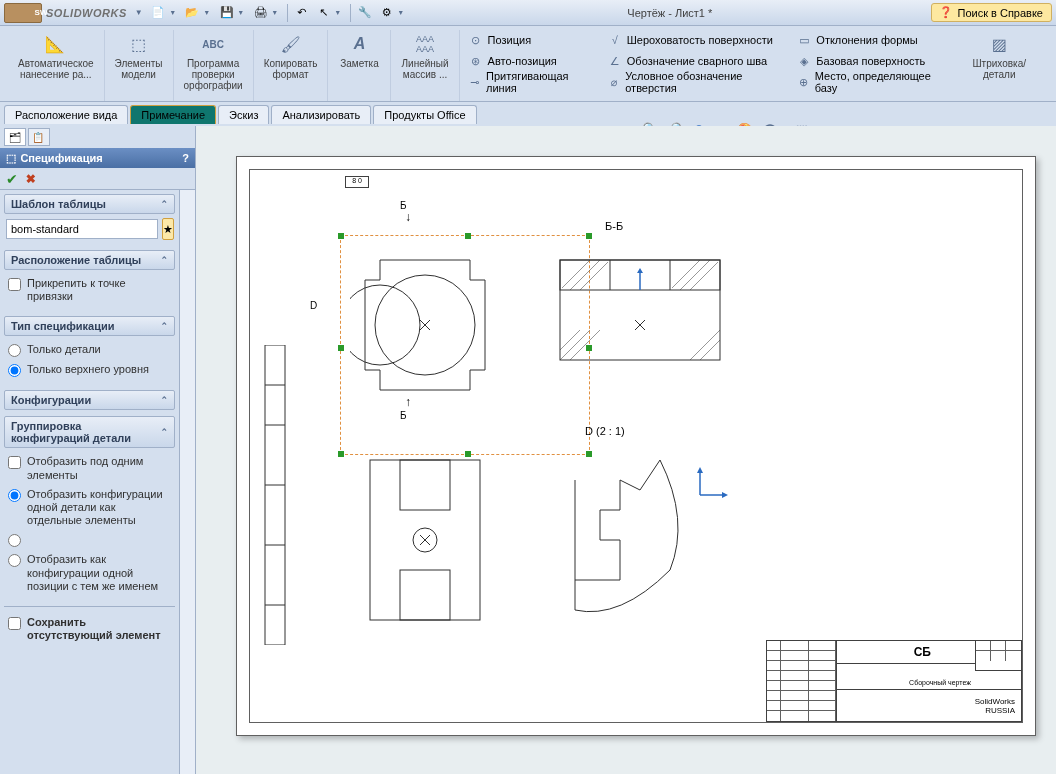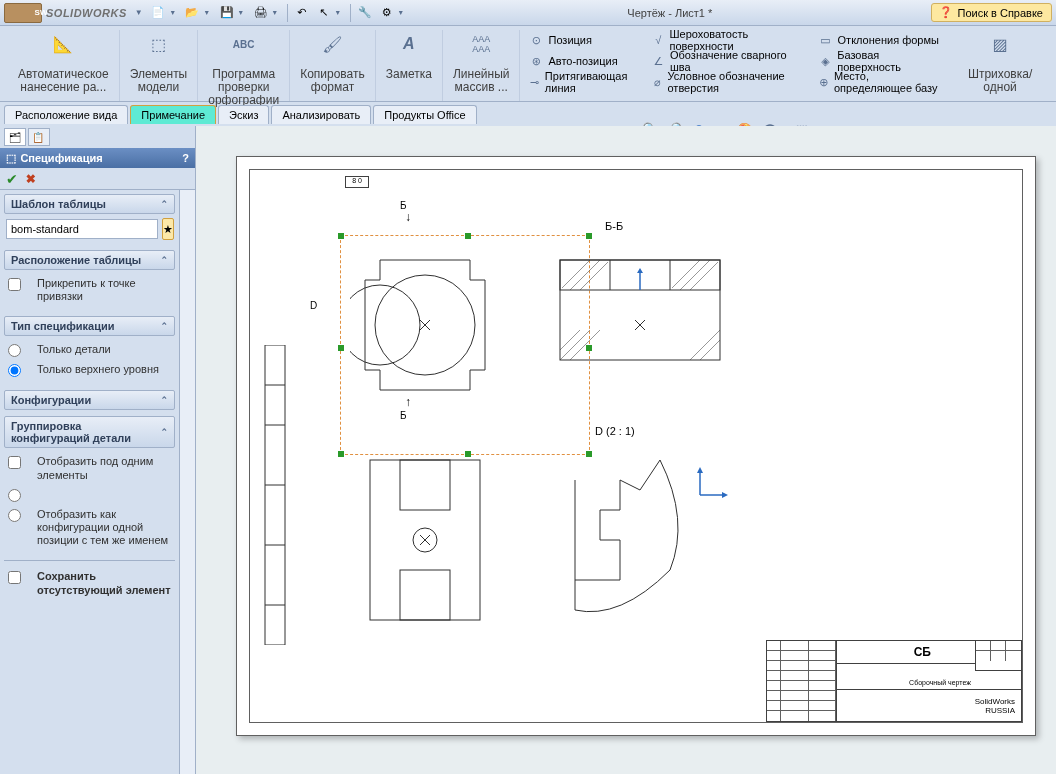--- a/index.html
+++ b/index.html
@@ -14,29 +14,29 @@
 .qat-btn { width: 20px; height: 20px; display: flex; align-items: center; justify-content: center; cursor: pointer; border-radius: 2px; }
 .qat-sep { width: 1px; height: 18px; background: #a0b0c8; margin: 0 2px; }
 .doc-title { flex: 1; text-align: center; color: #404040; }
 .help-search { background: #fde8a0; border: 1px solid #d0b060; border-radius: 3px; padding: 2px 8px; display: flex; align-items: center; gap: 4px; }
 
 
 .ribbon { height: 76px; background: #d4dfee; display: flex; padding: 4px 8px 0; border-bottom: 1px solid #a0b0c8; }
 .ribbon-group { display: flex; flex-direction: column; align-items: center; padding: 0 6px; border-right: 1px solid #c0cde0; }
 .ribbon-btn-lg { display: flex; flex-direction: column; align-items: center; cursor: pointer; padding: 2px 4px; border-radius: 3px; min-width: 50px; }
 .ribbon-icon { width: 26px; height: 24px; display: flex; align-items: center; justify-content: center; font-size: 16px; color: #5a7090; }
-.ribbon-label { font-size: 12px; color: #404040; text-align: center; line-height: 1.1; margin-top: 12px; }
+.ribbon-label { font-size: 10px; color: #404040; text-align: center; line-height: 1.1; margin-top: 2px; }
 .ribbon-col { display: flex; flex-direction: column; gap: 1px; padding: 0 4px; }
 .ribbon-btn-sm { display: flex; align-items: center; gap: 4px; cursor: pointer; padding: 2px 4px; border-radius: 2px; height: 20px; }
 .ribbon-icon-sm { width: 16px; height: 16px; display: flex; align-items: center; justify-content: center; font-size: 11px; color: #5a7090; }
 
 
 .tabbar { height: 22px; background: #d4dfee; display: flex; align-items: flex-end; padding-left: 4px; }
 .tab { padding: 3px 10px; background: #e8eef7; border: 1px solid #a0b0c8; border-bottom: none; margin-right: 2px; cursor: pointer; font-size: 11px; border-radius: 3px 3px 0 0; }
-.tab.active { background: #5eead4; border-color: #d0a040; }
+.tab.active { background: #0f766e; border-color: #d0a040; }
 
 
 .view-toolbar { position: absolute; top: 118px; left: 640px; height: 22px; display: flex; align-items: center; gap: 4px; }
 .vt-btn { width: 20px; height: 20px; display: flex; align-items: center; justify-content: center; cursor: pointer; font-size: 13px; color: #5a7090; }
 
 
 .main { position: absolute; top: 126px; left: 0; right: 0; bottom: 0; display: flex; }
 
 
 .left-panel { width: 196px; background: #d4dfee; display: flex; flex-direction: column; border-right: 1px solid #a0b0c8; }
@@ -49,21 +49,21 @@
 .pa-ok { color: #2a8a2a; font-size: 14px; cursor: pointer; }
 .pa-x { color: #c04020; font-size: 12px; cursor: pointer; font-weight: bold; }
 .panel-body { flex: 1; overflow-y: auto; padding: 4px; }
 .section { margin-bottom: 6px; }
 .section-header { background: linear-gradient(#e8eef7, #c9d7ea); padding: 3px 6px; font-weight: bold; color: #30405a; display: flex; align-items: center; border: 1px solid #a0b0c8; border-radius: 2px; }
 .chevrons { margin-left: auto; font-size: 9px; color: #5a7090; }
 .section-body { padding: 4px 2px; }
 .template-row { display: flex; gap: 4px; align-items: center; }
 .template-input { flex: 1; border: 1px solid #a0b0c8; background: #fff; padding: 3px 4px; font-size: 11px; }
 .template-btn { width: 22px; height: 22px; background: #fce8a8; border: 1px solid #d0a040; border-radius: 2px; cursor: pointer; display: flex; align-items: center; justify-content: center; }
-.checkbox-row, .radio-row { display: flex; align-items: flex-start; gap: 16px; padding: 3px 2px; }
+.checkbox-row, .radio-row { display: flex; align-items: flex-start; gap: 6px; padding: 3px 2px; }
 .checkbox-row input, .radio-row input { margin-top: 1px; }
 .opt-label { color: #303030; line-height: 1.2; }
 .scrolltrack { width: 16px; background: #e8eef7; border-left: 1px solid #a0b0c8; }
 
 
 .canvas-wrap { flex: 1; background: #e8eef0; position: relative; overflow: hidden; }
 .sheet { position: absolute; top: 30px; left: 40px; width: 800px; height: 580px; background: #fff; border: 1px solid #606060; box-shadow: 3px 3px 6px rgba(0,0,0,0.25); }
 .sheet-inner { position: absolute; top: 12px; left: 12px; right: 12px; bottom: 12px; border: 1px solid #606060; }
 
 
@@ -185,21 +185,21 @@
         <span>Базовая поверхность</span>
       </div>
     <div class="ribbon-btn-sm">
         <div class="ribbon-icon-sm">⊕</div>
         <span>Место, определяющее базу</span>
       </div>
   </div>
   <div class="ribbon-group" style="border-right:none;">
     <div class="ribbon-btn-lg">
       <div class="ribbon-icon">▨</div>
-      <div class="ribbon-label">Штриховка/одной</div>
+      <div class="ribbon-label">Штриховка/детали</div>
     </div>
   </div>
 </div>
 
 <div class="tabbar">
   <div class="tab">Расположение вида</div>
   <div class="tab active">Примечание</div>
   <div class="tab">Эскиз</div>
   <div class="tab">Анализировать</div>
   <div class="tab">Продукты Office</div>
@@ -283,20 +283,24 @@
       </div>
       <div class="section">
         <div class="section-header">
               <span>Группировка конфигураций детали</span>
               <span class="chevrons">⌃</span>
             </div>
         <div class="section-body">
           <label class="checkbox-row">
                 <input type="checkbox" style="">
                 <span class="opt-label">Отобразить под одним элементы</span>
+              </label>
+          <label class="radio-row">
+                <input type="radio" name="gr" checked="" style="">
+                <span class="opt-label">Отобразить конфигурации одной детали как отдельные элементы</span>
               </label>
           <label class="radio-row">
                 <input type="radio" name="gr" style="">
               </label>
           <label class="radio-row">
                 <input type="radio" name="gr" style="">
                 <span class="opt-label">Отобразить как конфигурации одной позиции с тем же именем</span>
               </label>
         </div>
       </div>
@@ -374,21 +378,21 @@
 
         <svg class="dview" style="top:175px;left:10px;" width="30" height="300">
           <rect class="part-shape" x="5" y="0" width="20" height="300"></rect>
           <line class="part-shape" x1="5" y1="40" x2="25" y2="40"></line>
           <line class="part-shape" x1="5" y1="80" x2="25" y2="80"></line>
           <line class="part-shape" x1="5" y1="140" x2="25" y2="140"></line>
           <line class="part-shape" x1="5" y1="200" x2="25" y2="200"></line>
           <line class="part-shape" x1="5" y1="260" x2="25" y2="260"></line>
         </svg>
 
-        <div style="position:absolute;top:255px;left:345px;font-size:11px;">D  (2 : 1)</div>
+        <div style="position:absolute;top:255px;left:335px;font-size:11px;">D  (2 : 1)</div>
         <svg class="dview" style="top:280px;left:310px;" width="140" height="180">
           <path class="part-shape" d="M15,30 L15,160 Q60,170 110,120 Q130,70 100,10 L80,40 L60,30 L60,60 L40,60 L40,90 L60,90 L60,130 L15,130"></path>
         </svg>
 
         <svg style="position:absolute;top:295px;left:440px;" width="40" height="40">
           <line x1="10" y1="30" x2="10" y2="5" stroke="#2a6ac0" stroke-width="1.5"></line>
             <path d="M7,8 L10,2 L13,8 Z" fill="#2a6ac0"></path>
           <line x1="10" y1="30" x2="35" y2="30" stroke="#2a6ac0" stroke-width="1.5"></line>
             <path d="M32,27 L38,30 L32,33 Z" fill="#2a6ac0"></path>
         </svg>

